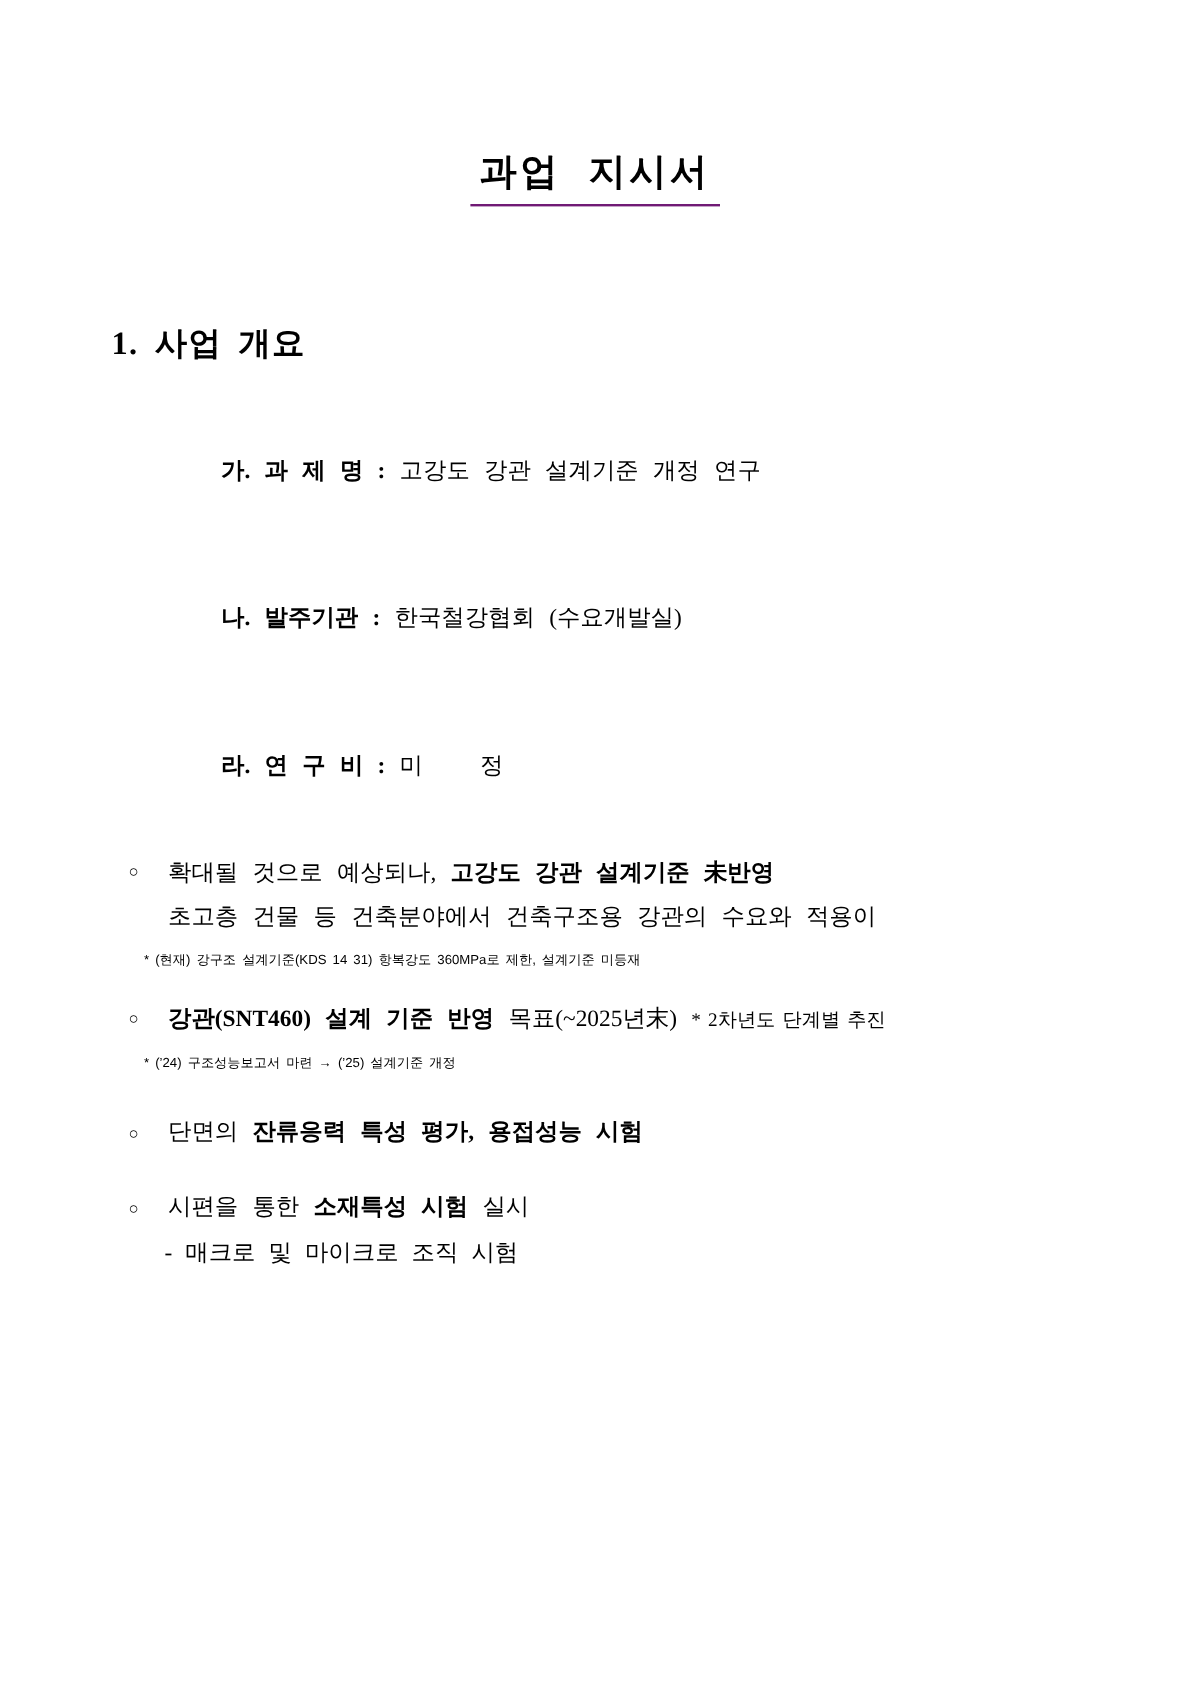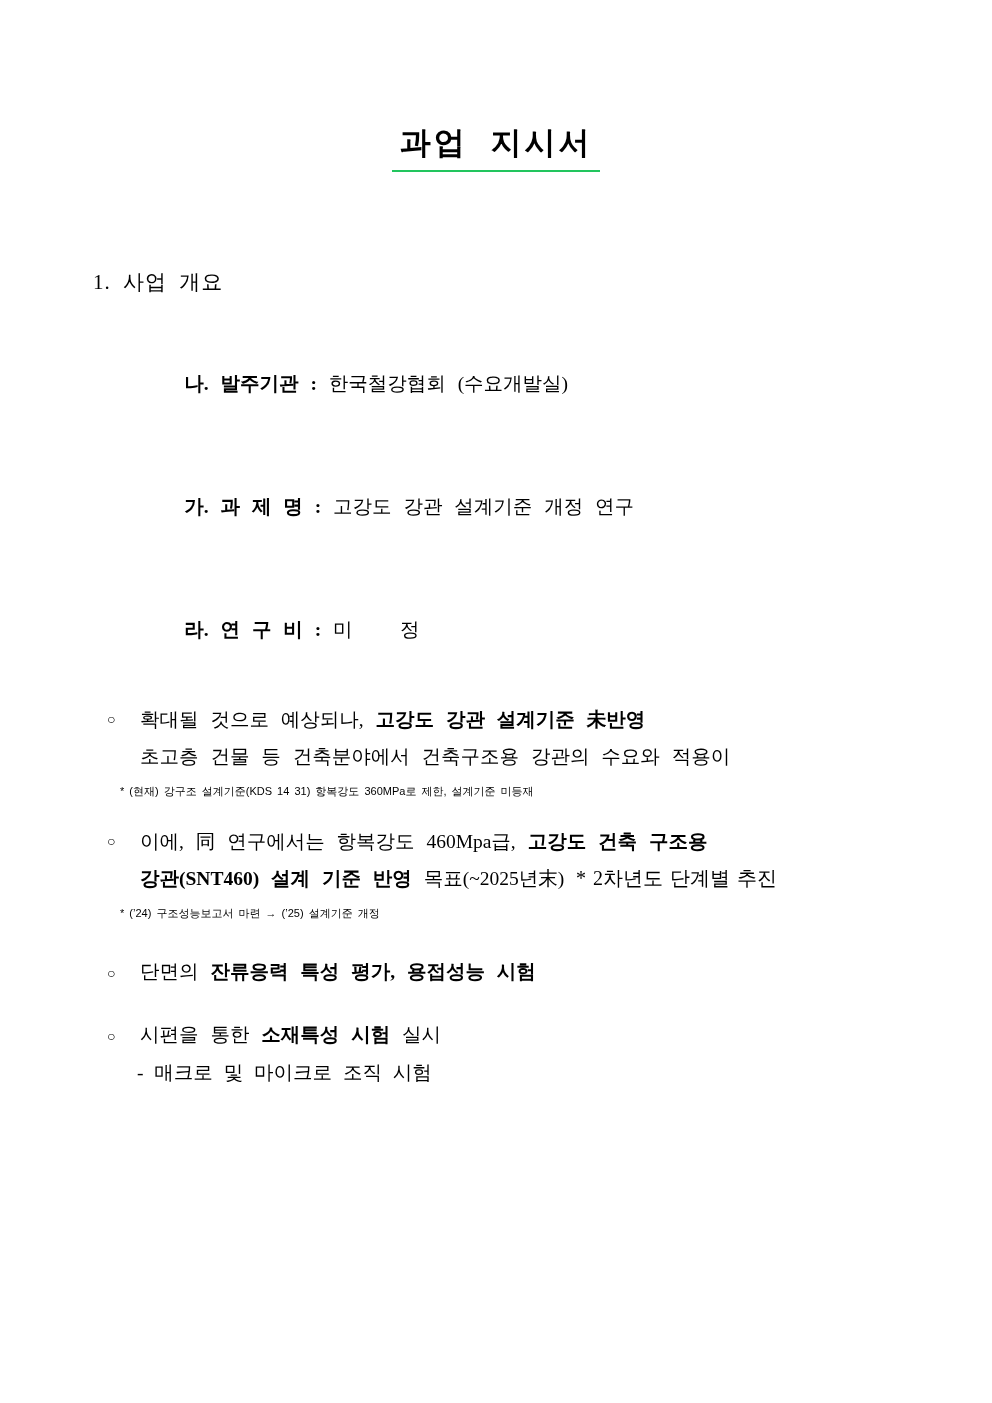--- a/index.html
+++ b/index.html
@@ -17,28 +17,28 @@
   .doc-title {
     margin-top: 122px;
     text-align: center;
     font-size: 31px;
     font-weight: bold;
     letter-spacing: 3px;
     word-spacing: 12px;
   }
   .doc-title .title-text {
     display: inline-block;
-    border-bottom: 2px solid #22c55e;
+    border-bottom: 2px solid #701a75;
     padding: 0 8px 6px 8px;
   }
 
   .section { margin-left: 93px; margin-right: 70px; }
   .sec-heading {
-    font-size: 21px;
-    font-weight: normal;
+    font-size: 27px;
+    font-weight: bold;
     letter-spacing: 1px;
     word-spacing: 6px;
   }
   #sec1 .sec-heading { margin-top: 96px; }
   #sec2 .sec-heading { margin-top: 50px; }
   #sec3 .sec-heading { margin-top: 40px; }
 
   .field-line {
     margin-left: 20px;
     margin-top: 52px;
@@ -65,21 +65,21 @@
   .b { font-weight: bold; }
 
   .footnote {
     margin-left: 27px;
     margin-top: 9px;
     font-size: 11px;
     word-spacing: 2px;
     font-family: "Liberation Sans", "DejaVu Sans", sans-serif;
   }
   .inline-note {
-    font-size: 20px;
+    font-size: 16px;
     word-spacing: 2px;
     margin-top: 48px;
   }
 
   #sec2 .bullet-row.second { margin-top: 24px; }
 
   #sec3 .bullet-row { margin-top: 26px; line-height: 33px; }
   #sec3 .bullet-row.first { margin-top: 34px; }
   .sub-line {
     margin-left: 44px;
@@ -95,25 +95,25 @@
 <div class="page">
 
   <h1 class="doc-title">
     <span class="title-text">과업 지시서</span>
   </h1>
 
   <section class="section" id="sec1">
     <h2 class="sec-heading">1. 사업 개요</h2>
 
     <div class="field-line">
-      <span class="field-label">나. 발주기관</span><span class="field-sep"> : </span><span class="field-value">한국철강협회 (수요개발실)</span>
+      <span class="field-label">가. 과 제 명</span><span class="field-sep"> : </span><span class="field-value">고강도 강관 설계기준 개정 연구</span>
     </div>
 
     <div class="field-line">
-      <span class="field-label">가. 과 제 명</span><span class="field-sep"> : </span><span class="field-value">고강도 강관 설계기준 개정 연구</span>
+      <span class="field-label">나. 발주기관</span><span class="field-sep"> : </span><span class="field-value">한국철강협회 (수요개발실)</span>
     </div>
 
 
     <div class="field-line">
       <span class="field-label">라. 연 구 비</span><span class="field-sep"> : </span><span class="field-value">미    정</span>
     </div>
   </section>
 
   <section class="section" id="sec2">
 
@@ -123,21 +123,20 @@
         <div><span>확대될 것으로 예상되나, </span><span class="b">고강도 강관 설계기준 未반영</span></div>
         <div>초고층 건물 등 건축분야에서 건축구조용 강관의 수요와 적용이</div>
       </div>
     </div>
 
     <div class="footnote">* (현재) 강구조 설계기준(KDS 14 31) 항복강도 360MPa로 제한, 설계기준 미등재</div>
 
     <div class="bullet-row second">
       <span class="bullet-marker">○</span>
       <div class="bullet-text">
-        <div><span>이에, 同 연구에서는 항복강도 460Mpa급, </span><span class="b">고강도 건축 구조용</span></div>
         <div><span class="b">강관(SNT460) 설계 기준 반영</span><span> 목표(~2025년末) </span><span class="inline-note">* 2차년도 단계별 추진</span></div>
       </div>
     </div>
 
     <div class="footnote">* (’24) 구조성능보고서 마련 → (’25) 설계기준 개정</div>
   </section>
 
   <section class="section" id="sec3">
 
     <div class="bullet-row first">

